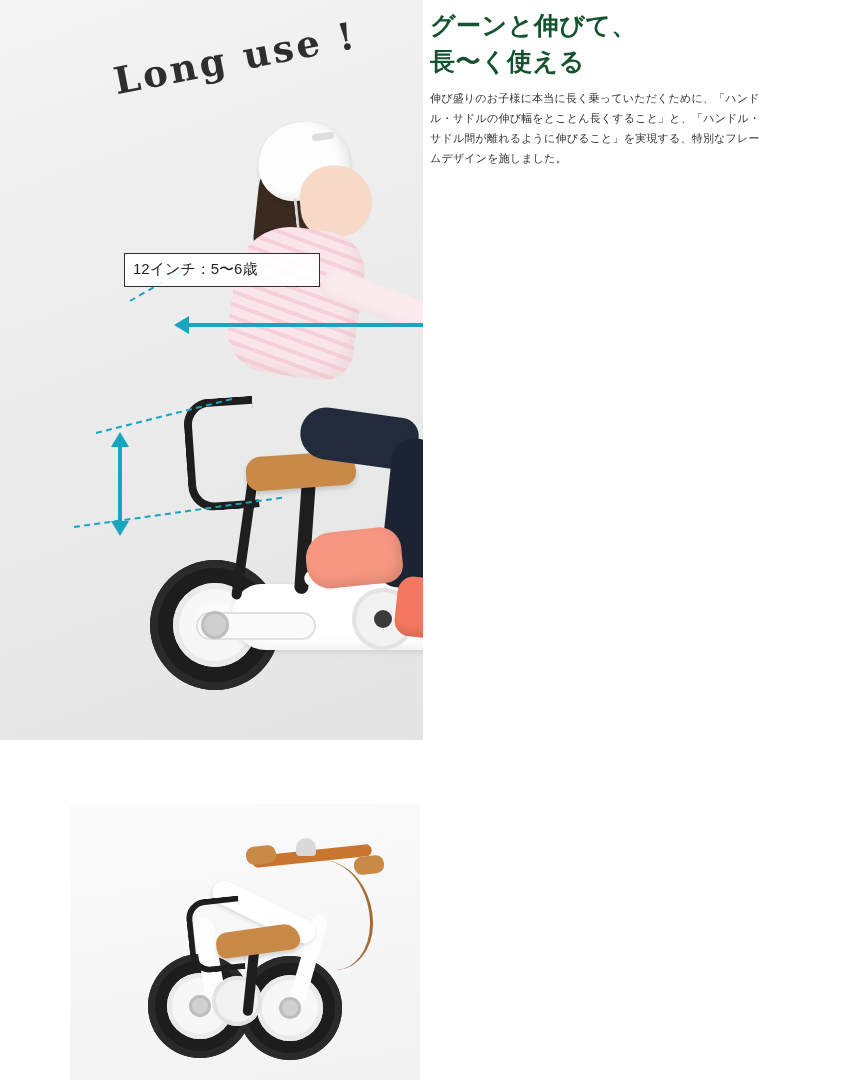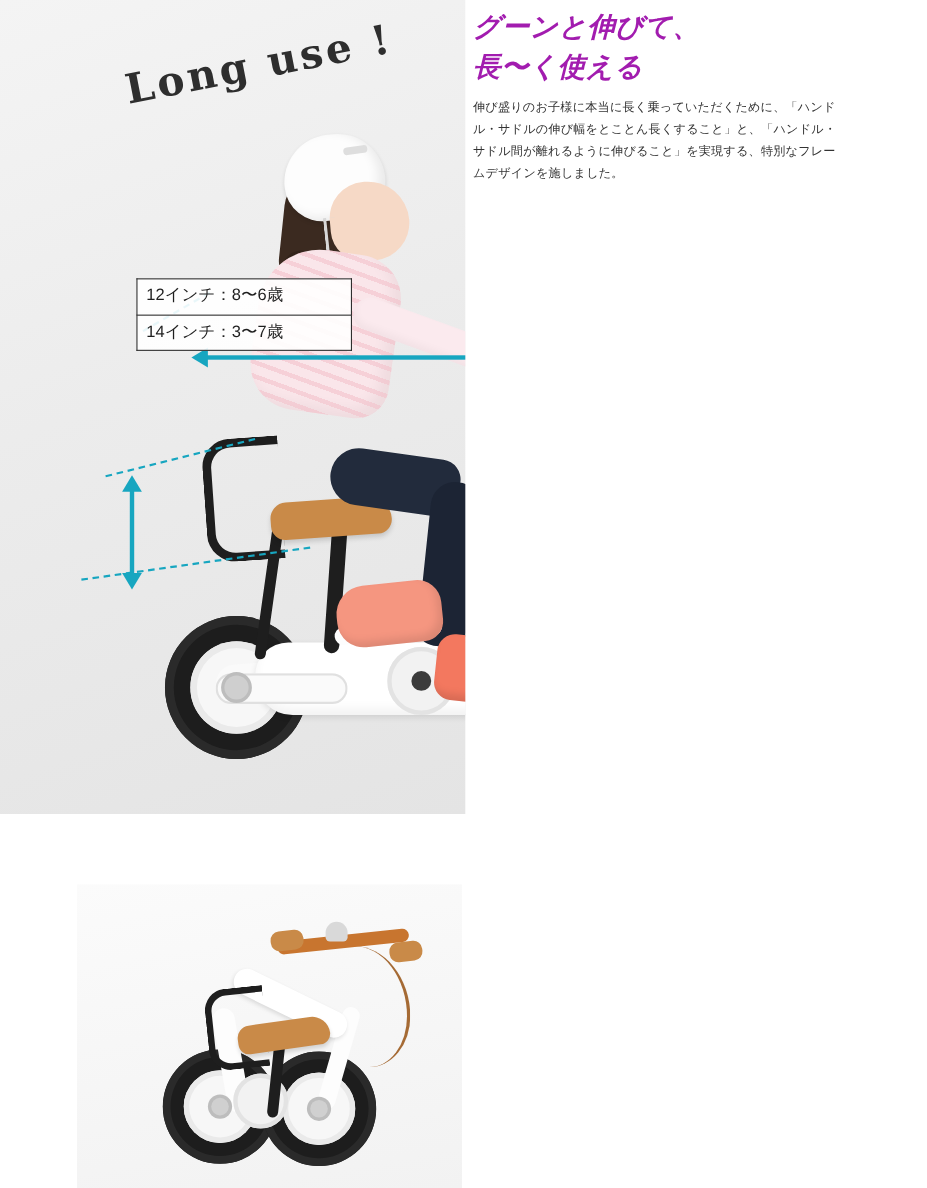--- a/index.html
+++ b/index.html
@@ -52,23 +52,22 @@
     top: 0;
     width: 400px;
   }
 
   .heading {
     font-family: "Liberation Sans", sans-serif;
     font-weight: bold;
     font-size: 25px;
     line-height: 1.42;
     letter-spacing: 0.5px;
-    color: #a21caf;
+    color: #14532d;
     margin: 0;
-    font-style: italic;
   }
   .heading .line {
     display: block;
   }
 
   .body-copy {
     font-family: "Liberation Sans", sans-serif;
     font-size: 11px;
     line-height: 1.82;
     letter-spacing: 0.2px;
@@ -601,24 +600,21 @@
     <h2 class="heading">
       <span class="line">グーンと伸びて、</span>
       <span class="line">長〜く使える</span>
     </h2>
     <p class="body-copy">伸び盛りのお子様に本当に長く乗っていただくために、「ハンドル・サドルの伸び幅をとことん長くすること」と、「ハンドル・サドル間が離れるように伸びること」を実現する、特別なフレームデザインを施しました。</p>
   </div>
 
   <table class="size-table">
     <tbody>
       <tr>
-        <td>12インチ：8〜6歳</td>
-      </tr>
-      <tr>
-        <td>14インチ：3〜7歳</td>
+        <td>12インチ：5〜6歳</td>
       </tr>
     </tbody>
   </table>
 </div>
 
 <div class="gap-band"></div>
 
 <div class="section-two">
   <div class="photo-panel-two">
     <div class="mini">

